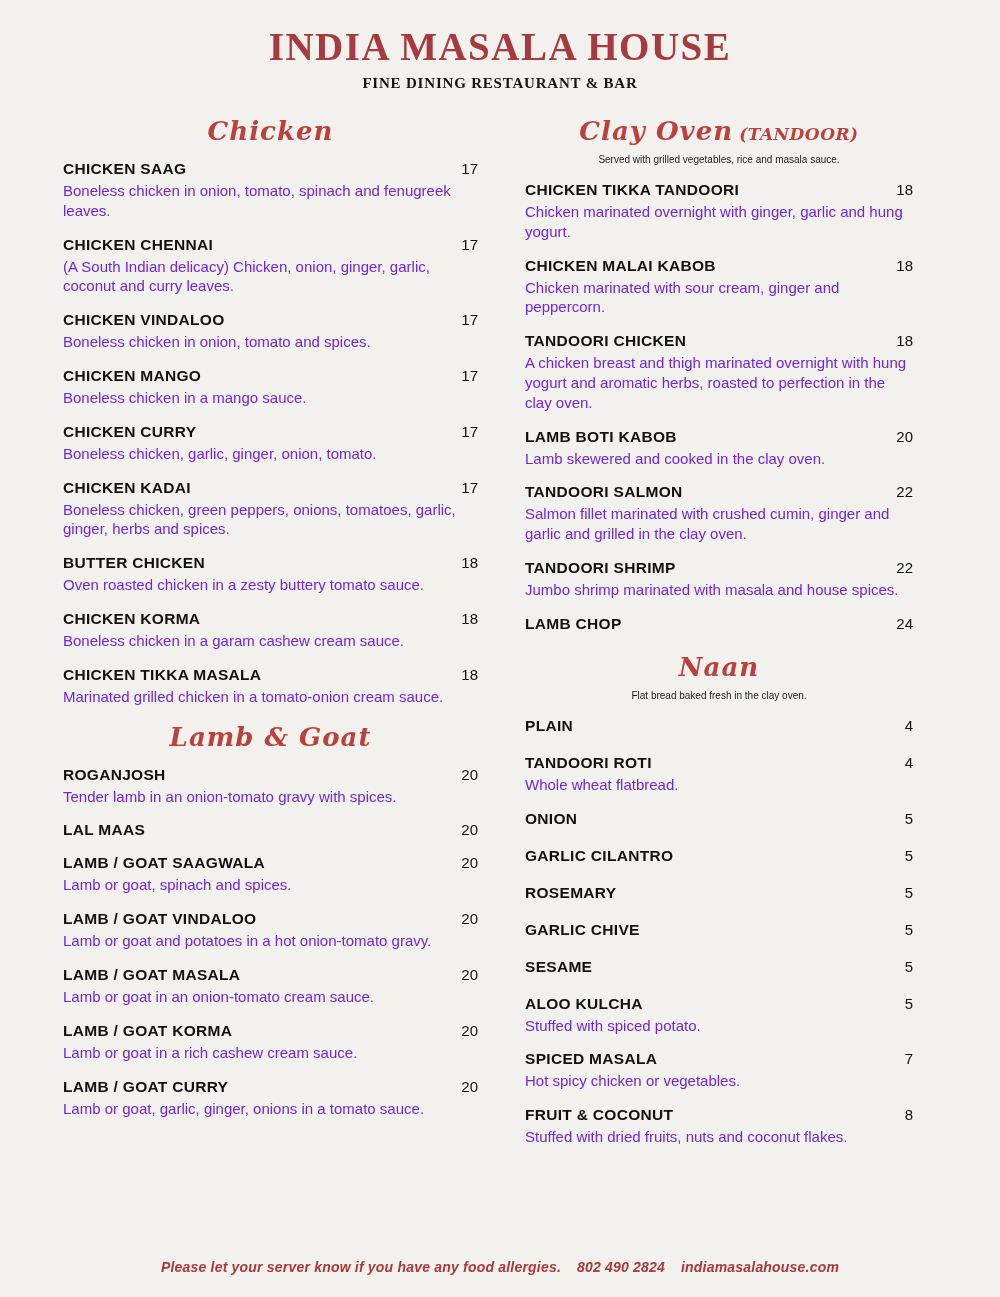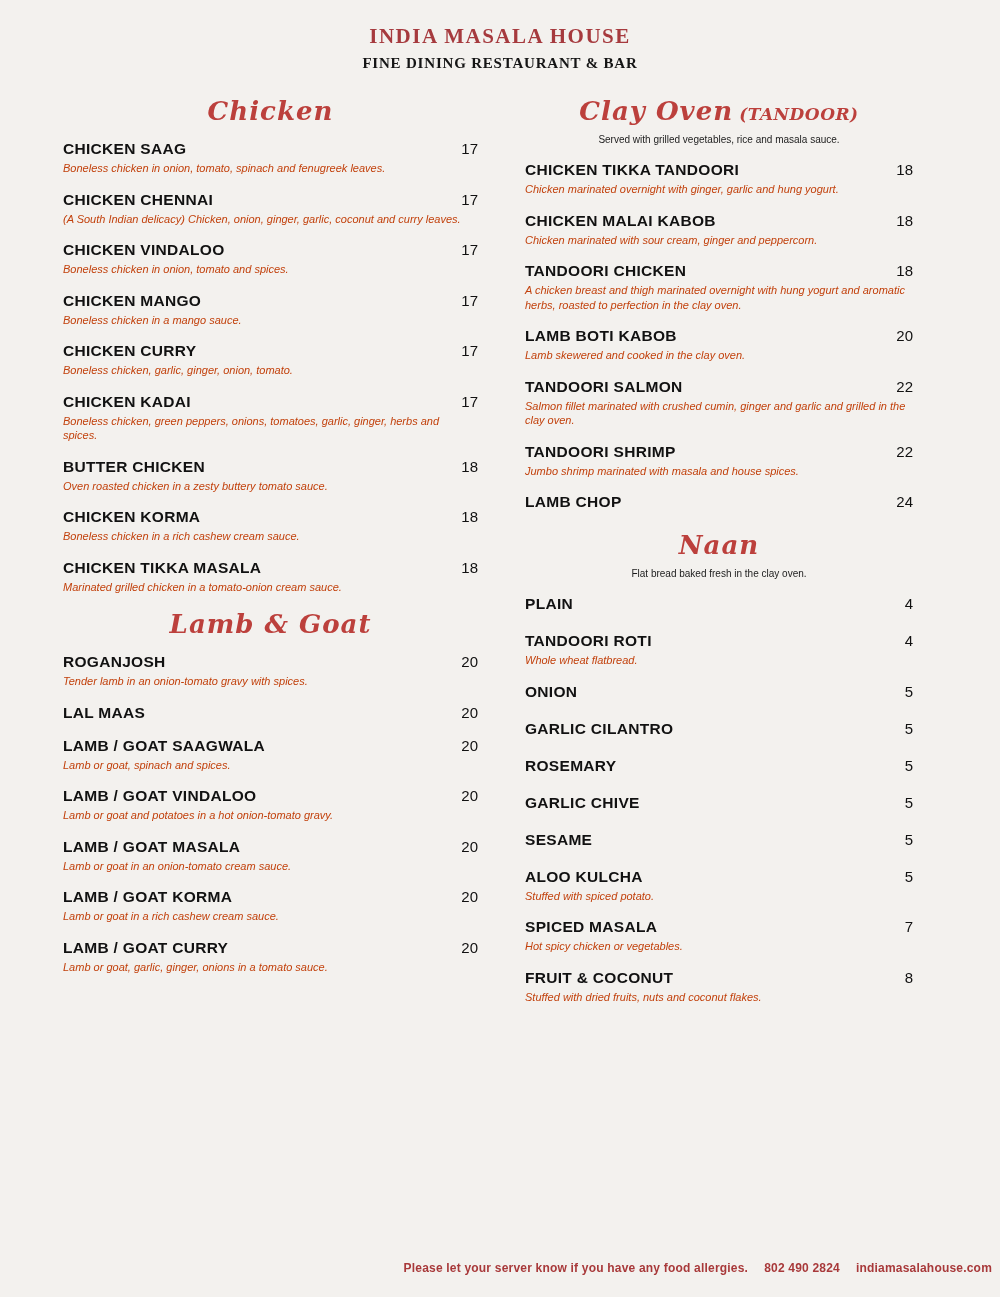--- a/index.html
+++ b/index.html
@@ -9,21 +9,21 @@
     font-family:"Liberation Sans", sans-serif;
     color:#1c1c1c;
     position:relative;
     overflow:hidden;
   }
   .page{position:absolute;inset:0;}
   header{ text-align:center; padding-top:24px; }
   h1{
     margin:0;
     font-family:"Liberation Serif", serif;
-    font-size:21px;
+    font-size:39px;
     font-weight:700;
     letter-spacing:1.5px;
     color:#a63a3e;
   }
   .subtitle{
     margin-top:6px;
     font-family:"Liberation Serif", serif;
     font-size:15px;
     font-weight:600;
     letter-spacing:0.8px;
@@ -71,34 +71,34 @@
     letter-spacing:0.3px;
     color:#111;
   }
   .item-price{
     font-size:15px;
     color:#111;
     padding-left:10px;
   }
   .item-desc{
     margin:3px 0 0 0;
-    font-size:11px;
+    font-size:15px;
     line-height:1.32;
-    color:#c2410c;
+    color:#6d28d9;
     max-width:400px;
-    font-style:italic;
   }
   .menu-item.no-desc{ margin-bottom:19px; }
   footer{
     position:absolute;
     left:0; right:0;
     bottom:22px;
-    text-align:right;
+    text-align:center;
+    font-style:italic;
     font-weight:700;
-    font-size:12px;
+    font-size:14px;
     color:#a8393a;
     letter-spacing:0.2px;
   }
   footer span{ margin:0 8px; }
 </style>
 </head>
 <body style="background: rgb(243, 241, 238);">
 
 <div class="page">
   <header>
@@ -166,21 +166,21 @@
       <span class="item-price">18</span>
     </div>
     <p class="item-desc">Oven roasted chicken in a zesty buttery tomato sauce.</p>
   </div>
 
   <div class="menu-item">
     <div class="item-row">
       <span class="item-name">CHICKEN KORMA</span>
       <span class="item-price">18</span>
     </div>
-    <p class="item-desc">Boneless chicken in a rich cashew cream sauce.</p>
+    <p class="item-desc">Boneless chicken in a garam cashew cream sauce.</p>
   </div>
 
   <div class="menu-item">
     <div class="item-row">
       <span class="item-name">CHICKEN TIKKA MASALA</span>
       <span class="item-price">18</span>
     </div>
     <p class="item-desc">Marinated grilled chicken in a tomato-onion cream sauce.</p>
   </div>
 </div>

